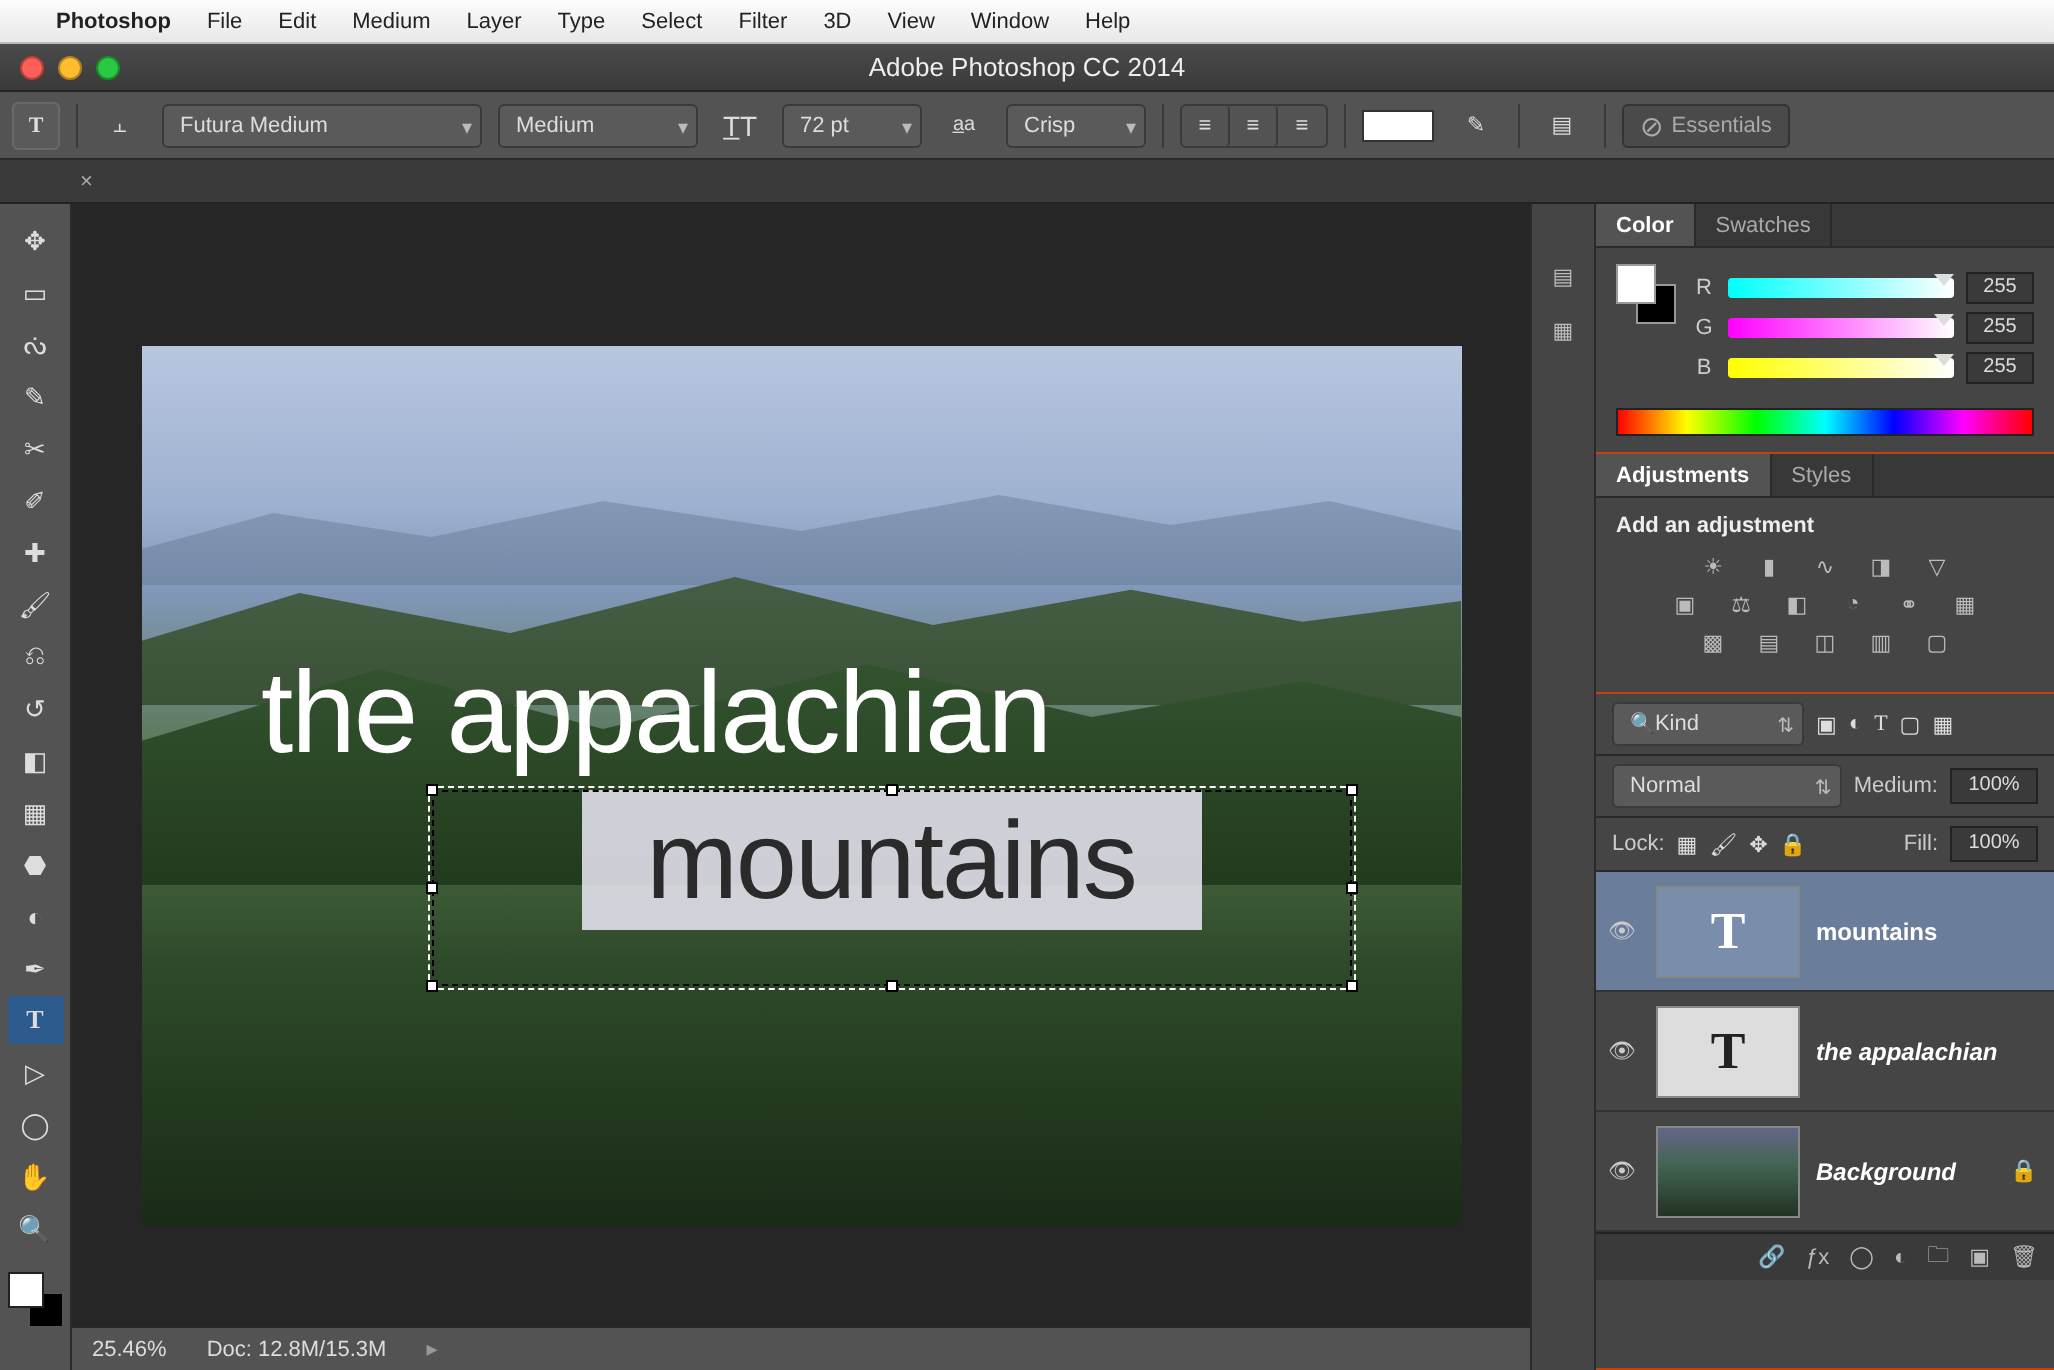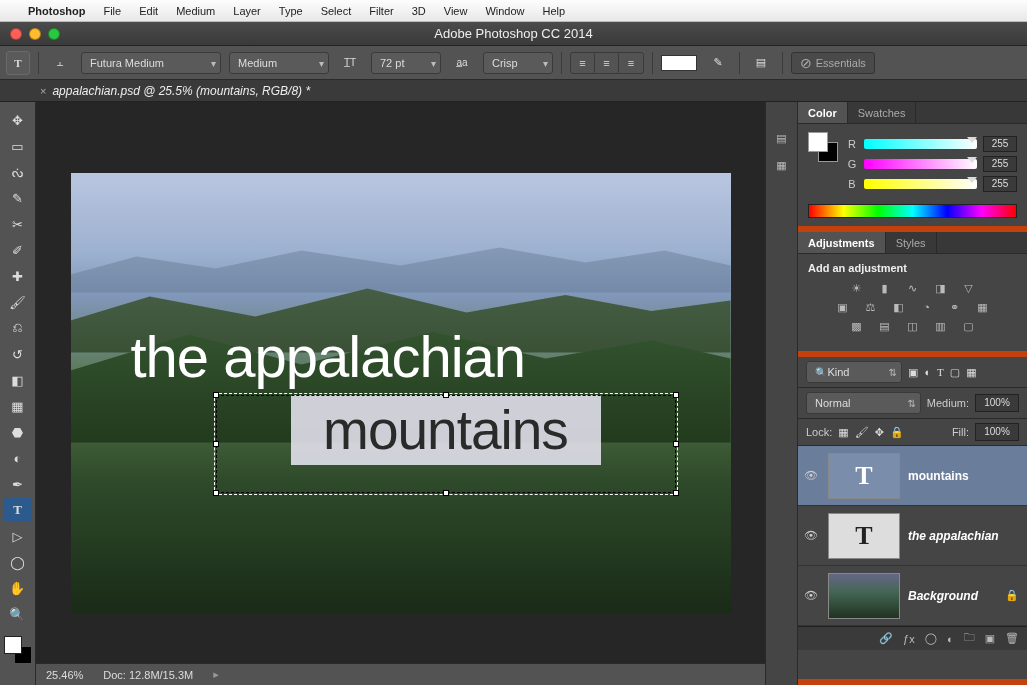--- a/index.html
+++ b/index.html
@@ -63,21 +63,21 @@
 .h-bl{bottom:-4px;left:-4px;} .h-bm{bottom:-4px;left:50%;margin-left:-3px;} .h-br{bottom:-4px;right:-4px;}
 
 .statusbar { height:22px; background:#535353; border-top:1px solid #2a2a2a; display:flex; align-items:center; padding:0 10px; gap:20px; font-size:11px; color:#ddd; }
 .statusbar .arrow{color:#999;}
 
 
 .rightcol { width:262px; display:flex; }
 .dockstrip { width:32px; background:#454545; border-left:1px solid #2a2a2a; display:flex; flex-direction:column; align-items:center; padding-top:30px; gap:14px; color:#bbb; }
 .panels { flex:1; background:#454545; border-left:1px solid #2a2a2a; display:flex; flex-direction:column; font-size:11px; }
 
-.panel { border-bottom:6px solid #c2410c; }
+.panel { border-bottom:1px solid #c2410c; }
 .ptabs { display:flex; height:22px; background:#383838; border-bottom:1px solid #2a2a2a; }
 .ptab { padding:0 10px; display:flex; align-items:center; color:#aaa; border-right:1px solid #2a2a2a; }
 .ptab.active { background:#535353; color:#fff; font-weight:bold; }
 
 .colorpanel { padding:8px 10px; }
 .colorpanel .fgbg2 { position:relative; width:30px; height:30px; float:left; margin-right:8px; }
 .colorpanel .fg2 { position:absolute; width:20px; height:20px; background:#fff; border:1px solid #999; top:0; left:0; }
 .colorpanel .bg2 { position:absolute; width:20px; height:20px; background:#000; border:1px solid #999; bottom:0; right:0; }
 .slider-row { display:flex; align-items:center; gap:6px; margin:4px 0; }
 .slider-row .ch { width:12px; text-align:center; color:#ccc; }
@@ -147,30 +147,30 @@
 </div>
 
 <div class="optbar">
   <div class="toolicon">
       <span style="font-family:serif;font-weight:bold;">T</span>
     </div>
   <div class="sep"></div>
   <div class="iconbtn">
       <span style="font-family:serif;">⫠</span>
     </div>
-  <div class="dropdown" style="width:140px">
+  <div class="dropdown" style="width:160px">
       <span>Futura Medium</span>
       <span class="caret">▾</span>
     </div>
   <div class="dropdown" style="width:100px">
       <span>Medium</span>
       <span class="caret">▾</span>
     </div>
   <div class="iconbtn">
-      <span style="font-size:10px;">T̲T</span>
+      <span style="font-size:14px;">T̲T</span>
     </div>
   <div class="dropdown" style="width:70px">
       <span>72 pt</span>
       <span class="caret">▾</span>
     </div>
   <div class="iconbtn">
       <span style="font-size:10px;text-align:right;">a̲a</span>
     </div>
   <div class="dropdown" style="width:70px">
       <span>Crisp</span>
@@ -189,21 +189,20 @@
   <div class="iconbtn">▤</div>
   <div class="sep"></div>
   <div class="essentials">
       <span class="no">⊘</span>
       <span>Essentials</span>
     </div>
 </div>
 
 <div class="tabstrip">
   <span class="closex">×</span>
-  <span class="tabname">appalachian.psd @ 25.5% (mountains, RGB/8) *</span>
 </div>
 
 <div class="mainrow">
 
   <div class="toolcol">
     <div class="tool">✥</div>
     <div class="tool">▭</div>
     <div class="tool">ᔔ</div>
     <div class="tool">✎</div>
     <div class="tool">✂</div>

